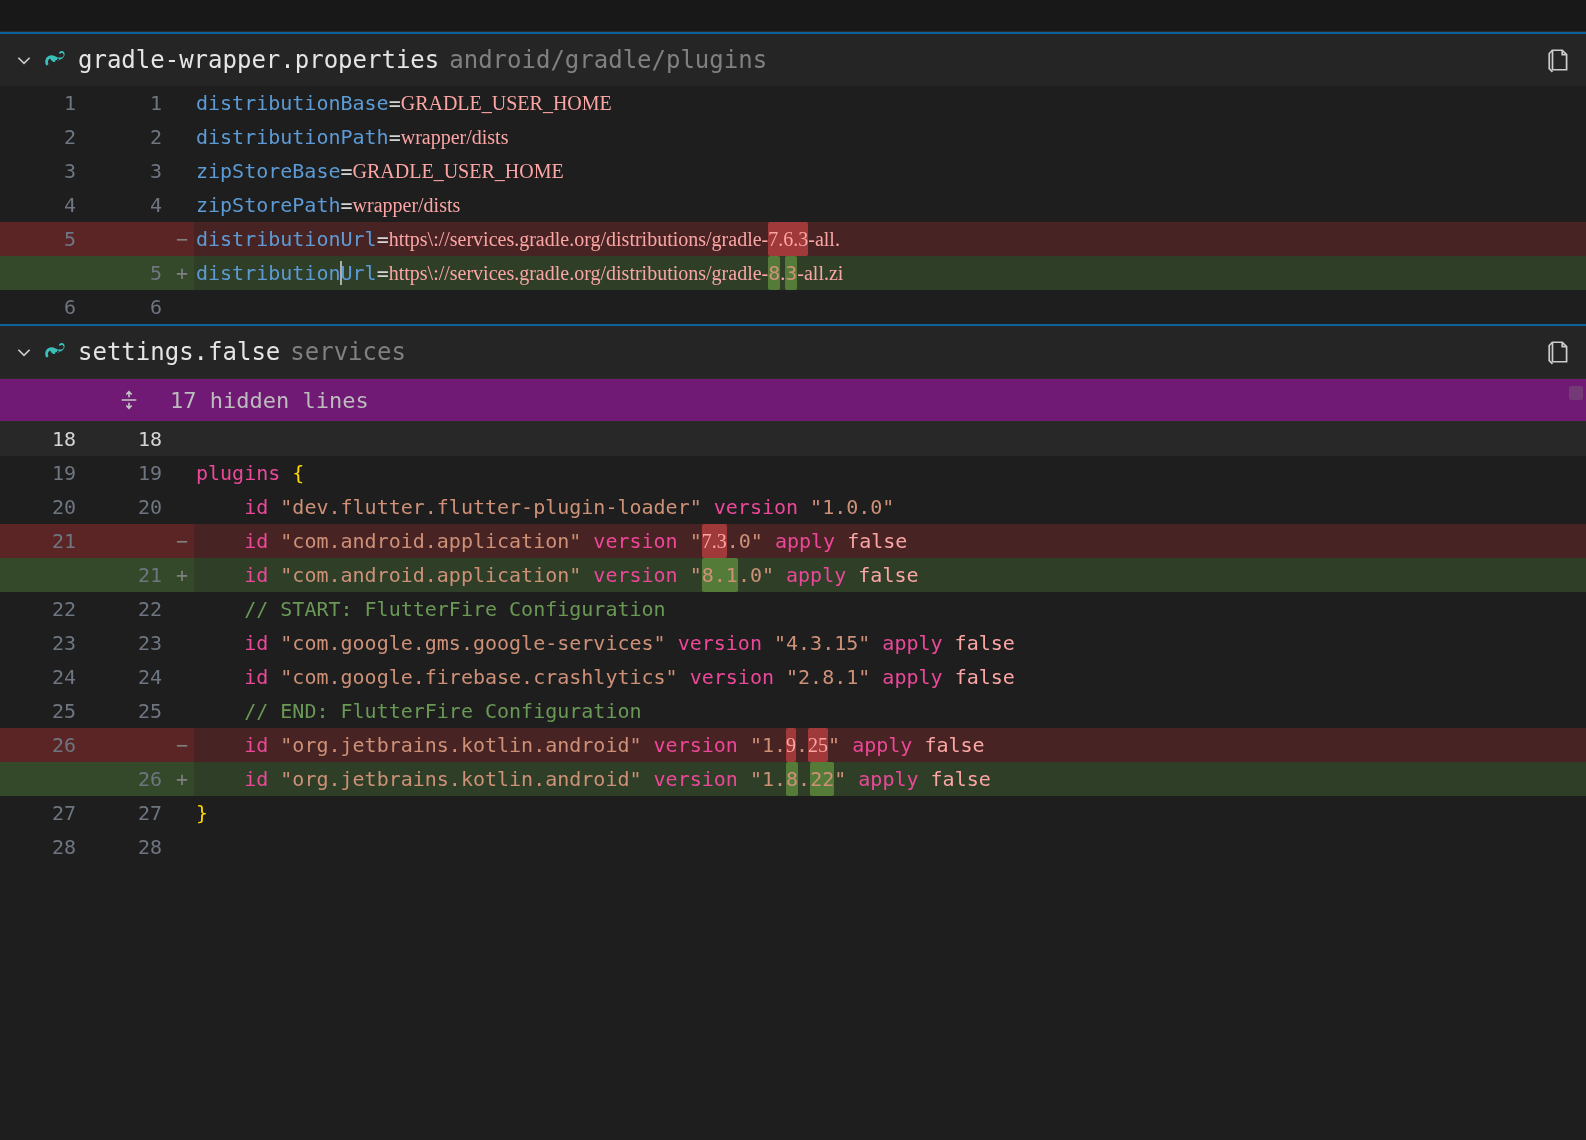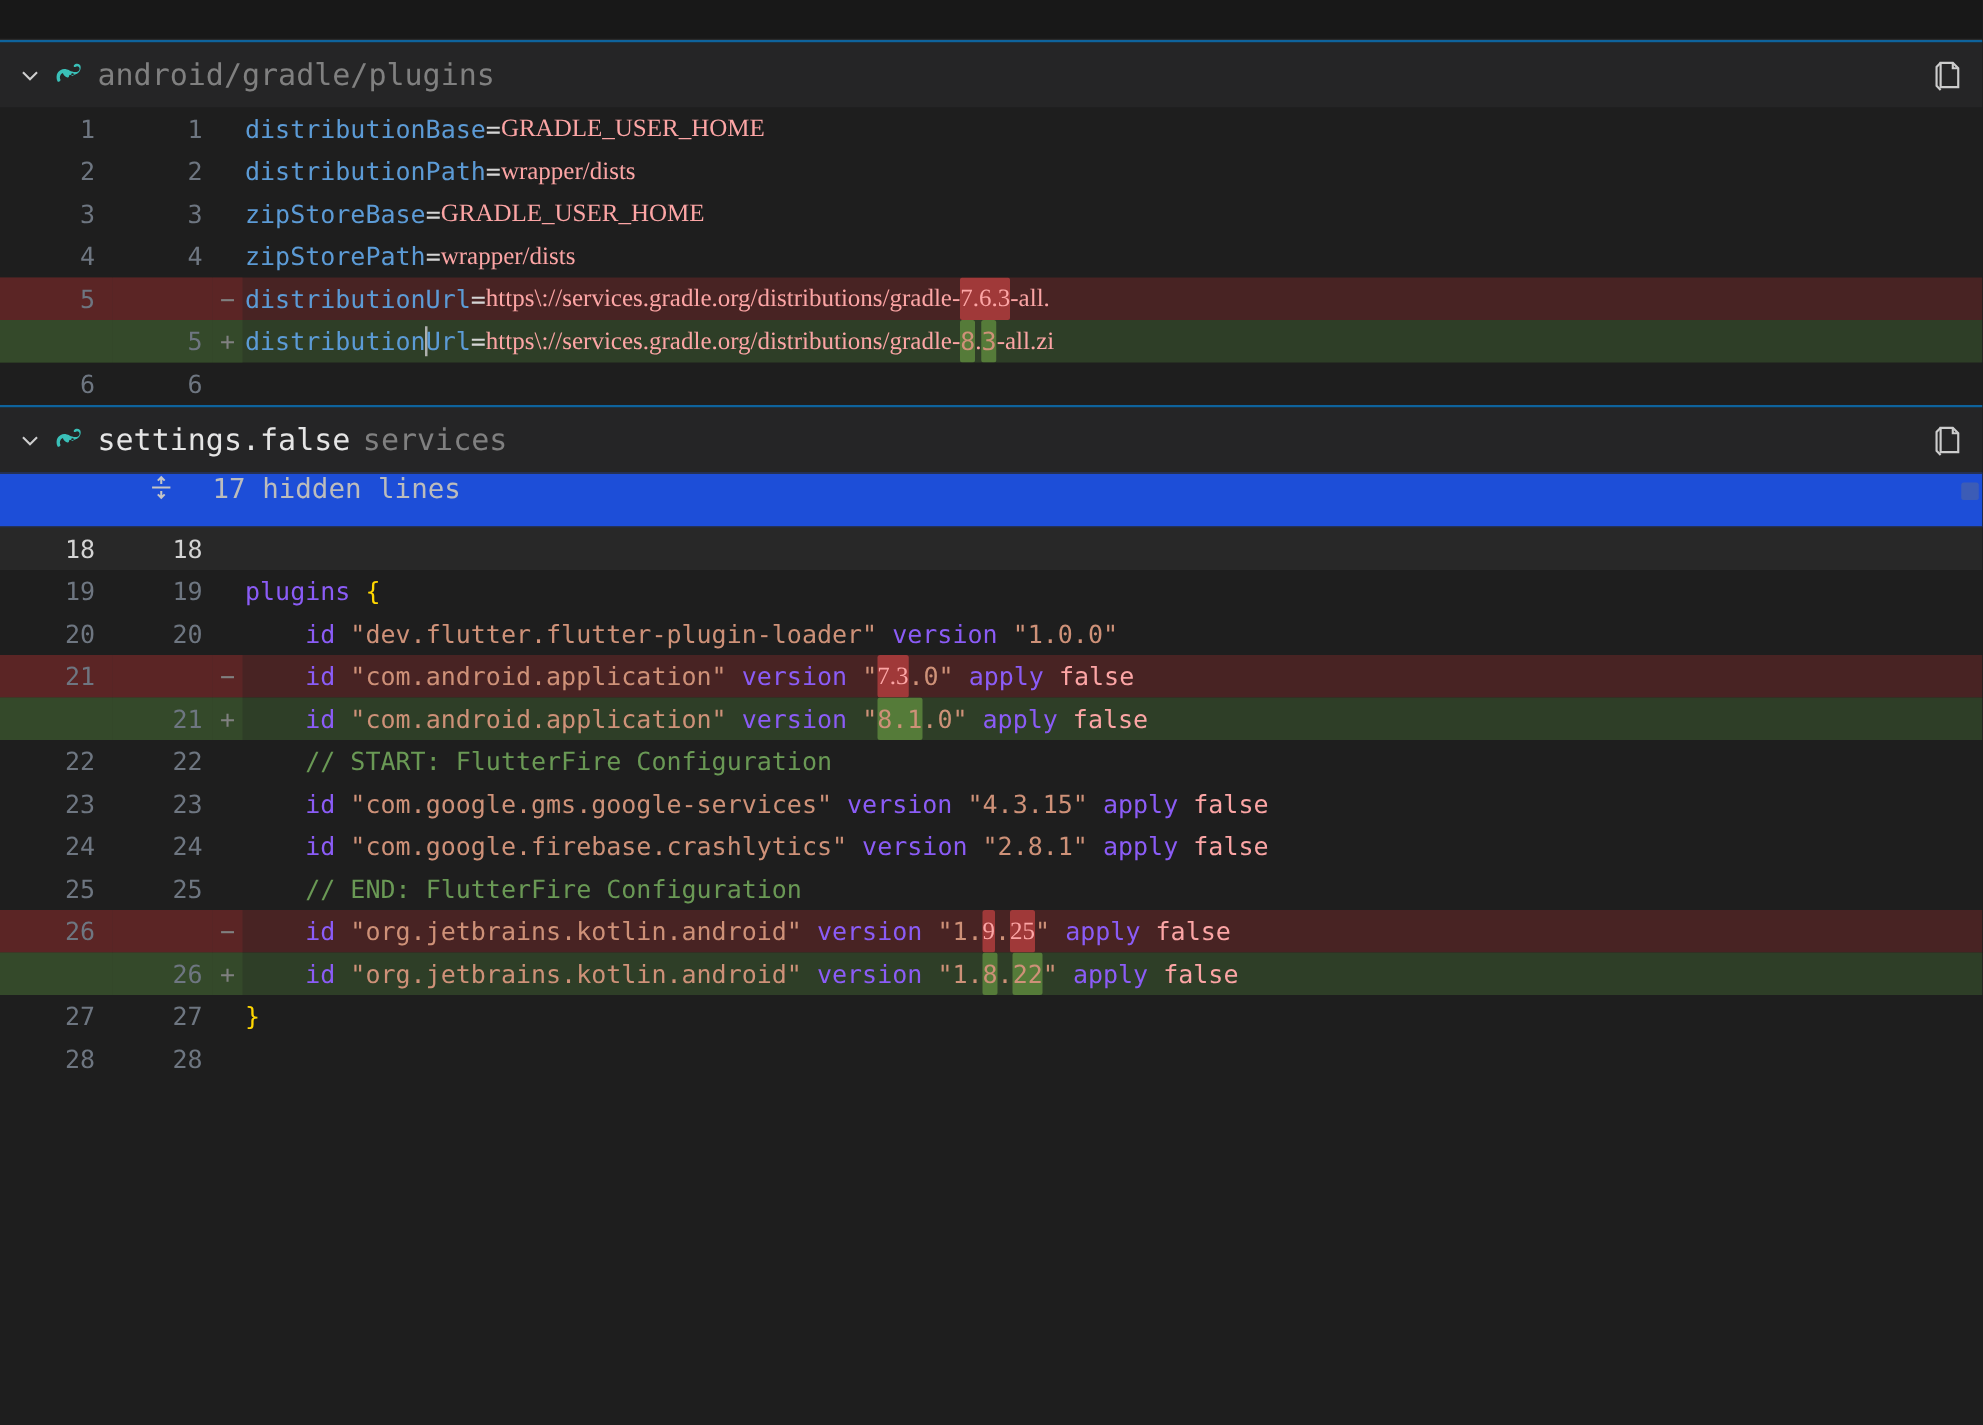--- a/index.html
+++ b/index.html
@@ -111,32 +111,32 @@
   .line-added { background: rgba(55,80,45,0.65); }
   .line-added .gutter-old,
   .line-added .gutter-new,
   .line-added .diff-marker { background: rgba(55,80,45,0.65); }
   .current-line .gutter-old,
   .current-line .gutter-new { color: #d4d4d4; }
   .current-line { background: rgba(60,60,60,0.35); }
   .tok-key { color: #5c9bd6; }
   .tok-val { color: #fca5a5; font-family: Liberation Serif, serif; }
   .tok-op  { color: #d4d4d4; }
-  .tok-id  { color: #8b5cf6; }
+  .tok-id  { color: #ec4899; }
   .tok-str { color: #ce9178; }
   .tok-kw  { color: #fca5a5; }
   .tok-br  { color: #ffd700; }
   .tok-cm  { color: #6a9955; }
   .tok-hl-del { background: rgba(170,60,60,0.9); border-radius:2px; }
   .tok-hl-add { background: rgba(90,130,60,0.9); border-radius:2px; }
   .hidden-lines-row {
     display:flex;
-    align-items:flex-start;
+    align-items:center;
     height: 44px;
-    background: #1d4ed8;
+    background: #701a75;
     border-top: 1px solid #2a2a2a;
     border-bottom: 1px solid #2a2a2a;
     font-size: 22px;
   }
   .unfold-icon {
     width: 170px;
     display:flex;
     justify-content:flex-end;
     padding-right: 30px;
     color: #c5c5c5;
@@ -170,20 +170,21 @@
         <span class="chevron">
           <svg viewBox="0 0 16 16" fill="none" stroke="currentColor" stroke-width="1.5">
             <path d="M3 6l5 5 5-5"></path>
           </svg>
         </span>
         <span class="gradle-icon">
           <svg viewBox="0 0 24 20" fill="#3ac0b8">
             <path d="M20 2c-1.5-1.3-3.5-1.2-4.8.2-.4.4-.3 1 .1 1.3.4.3.9.2 1.3-.1.7-.6 1.6-.6 2.3 0 1 .9 1 2.4 0 3.3-1.7 1.5-4.6 1-7.3-.3-2.2-1.1-4.7-1.6-7-.5C1.3 7.5.5 11.5 2 15c.2.5.8.6 1.2.3l.8-.6c.4-.3.5-.8.3-1.2-.9-2 0-4.3 2-5.1 0 0 .5 2.5 3.7 3.6.5.2 1-.1 1.1-.6l.2-.9c.1-.4.5-.7.9-.6 1.9.3 4.2.1 6-1.3 2.6-2 2.8-5 1.8-6.6zM14 10.5c-.6 0-1-.4-1-1s.4-1 1-1 1 .4 1 1-.4 1-1 1z"></path>
           </svg>
         </span>
+        <span class="file-name">gradle-wrapper.properties</span>
         <span class="file-path">android/gradle/plugins</span>
         <span class="header-actions">
           <span class="revert-icon"><svg viewBox="0 0 24 24" fill="none" stroke="currentColor" stroke-width="1.6">
               <path d="M6 3h9l4 4v14H6z"></path>
               <path d="M15 3v4h4"></path>
               <path d="M6 3L3 6v14l3 3"></path>
             </svg></span>
         </span>
       </div>
       <div class="code-area"><div class="code-line"><span class="gutter-old">1</span><span class="gutter-new">1</span><span class="diff-marker"></span><span class="code-content"><span class="tok-key">distributionBase</span><span class="tok-op">=</span><span class="tok-val">GRADLE_USER_HOME</span></span></div><div class="code-line"><span class="gutter-old">2</span><span class="gutter-new">2</span><span class="diff-marker"></span><span class="code-content"><span class="tok-key">distributionPath</span><span class="tok-op">=</span><span class="tok-val">wrapper/dists</span></span></div><div class="code-line"><span class="gutter-old">3</span><span class="gutter-new">3</span><span class="diff-marker"></span><span class="code-content"><span class="tok-key">zipStoreBase</span><span class="tok-op">=</span><span class="tok-val">GRADLE_USER_HOME</span></span></div><div class="code-line"><span class="gutter-old">4</span><span class="gutter-new">4</span><span class="diff-marker"></span><span class="code-content"><span class="tok-key">zipStorePath</span><span class="tok-op">=</span><span class="tok-val">wrapper/dists</span></span></div><div class="code-line line-deleted"><span class="gutter-old">5</span><span class="gutter-new"></span><span class="diff-marker">−</span><span class="code-content"><span class="tok-key">distributionUrl</span><span class="tok-op">=</span><span class="tok-val">https\://services.gradle.org/distributions/gradle-</span><span class="tok-hl-del tok-val">7.6.3</span><span class="tok-val">-all.</span></span></div><div class="code-line line-added"><span class="gutter-old"></span><span class="gutter-new">5</span><span class="diff-marker">+</span><span class="code-content"><span class="tok-key">distribution</span><span class="cursor-bar"></span><span class="tok-key">Url</span><span class="tok-op">=</span><span class="tok-val">https\://services.gradle.org/distributions/gradle-</span><span class="tok-hl-add tok-str">8</span><span class="tok-val">.</span><span class="tok-hl-add tok-str">3</span><span class="tok-val">-all.zi</span></span></div><div class="code-line"><span class="gutter-old">6</span><span class="gutter-new">6</span><span class="diff-marker"></span><span class="code-content"></span></div></div>

